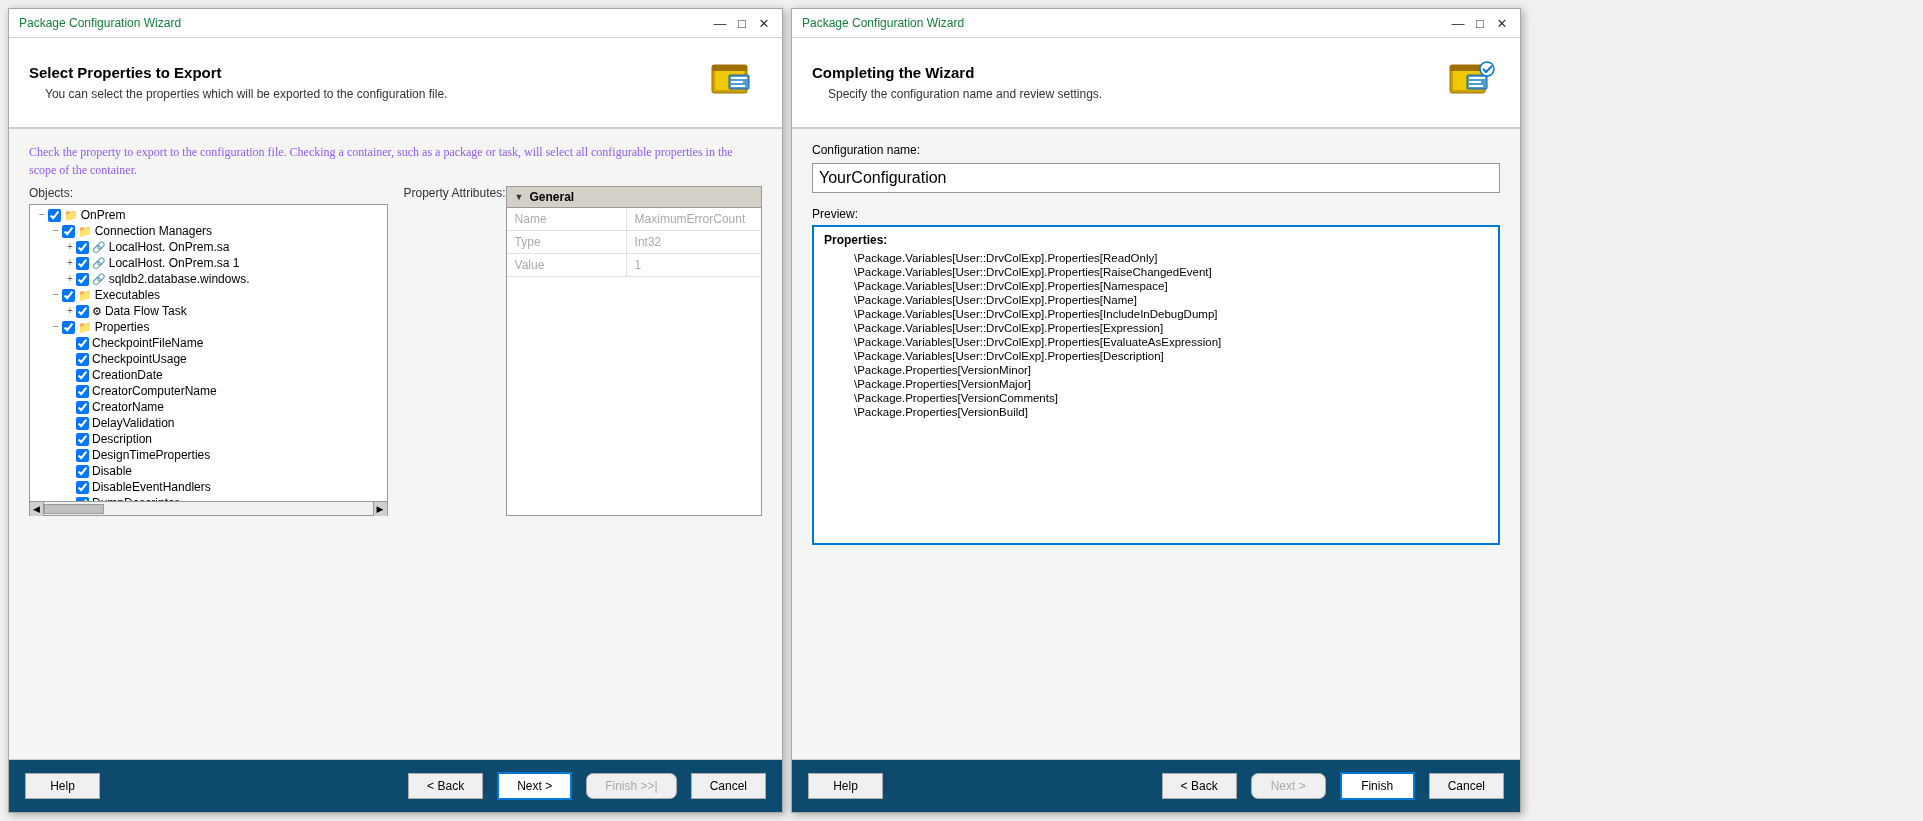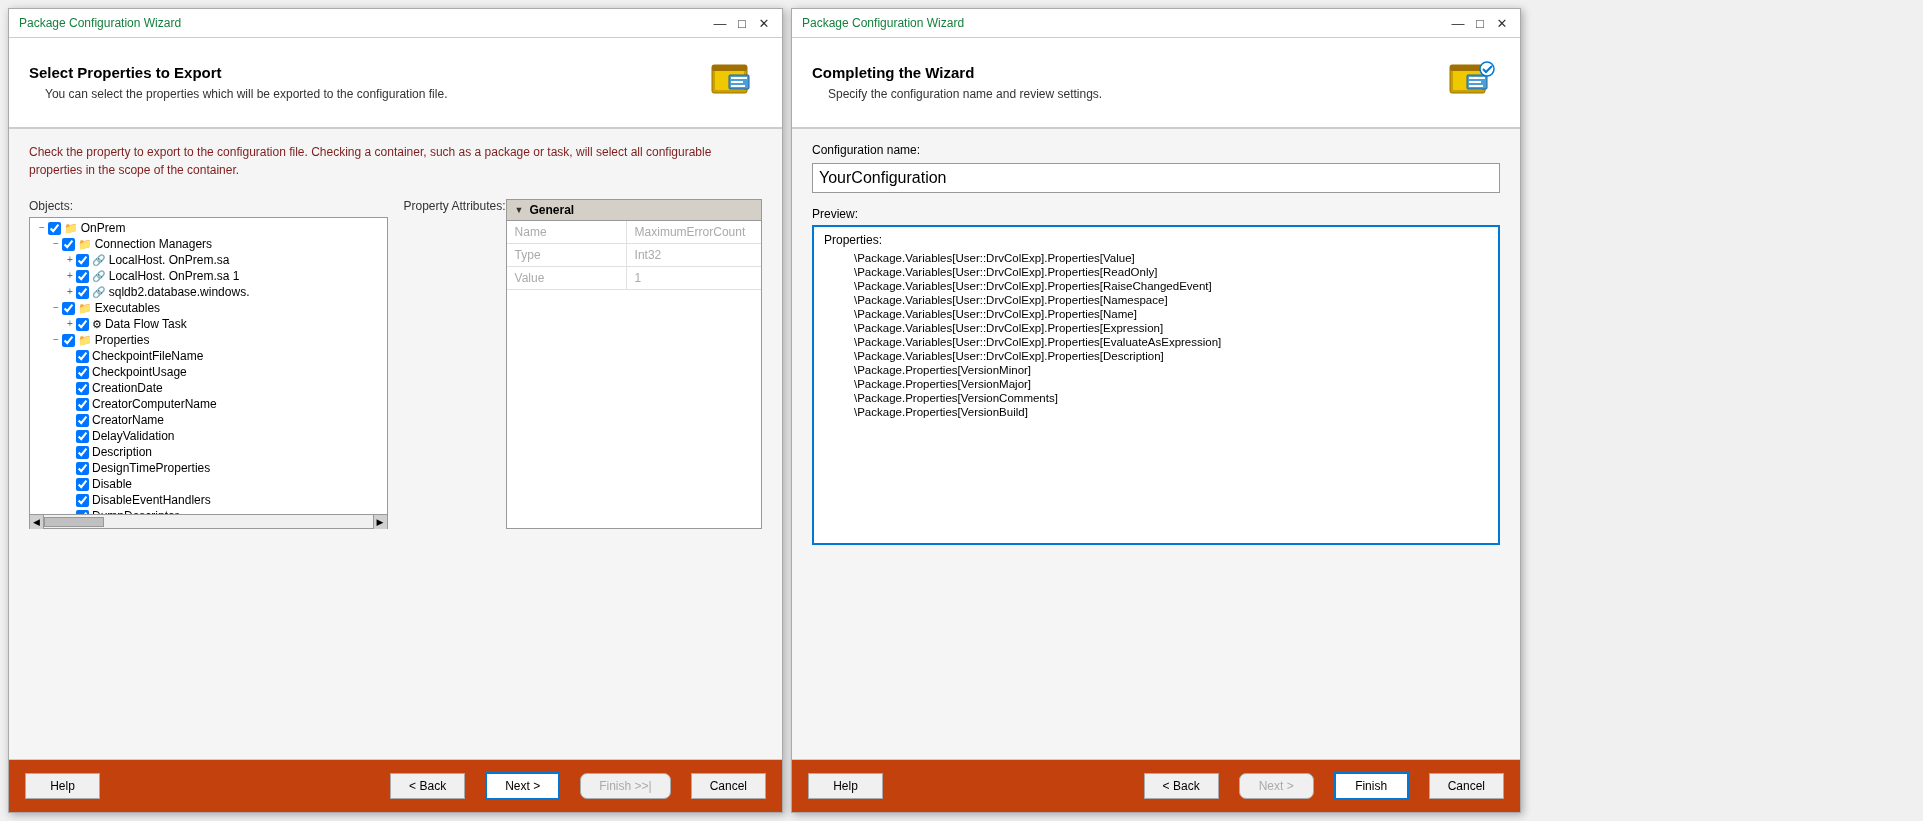--- a/index.html
+++ b/index.html
@@ -77,23 +77,24 @@
       height: 55px;
       flex-shrink: 0;
     }
     .content-area {
       flex: 1;
       padding: 14px 20px;
       overflow: hidden;
     }
     .description-text {
       font-size: 12px;
-      color: #7f1d1d;
-      margin-bottom: 20px;
+      color: #8b5cf6;
+      margin-bottom: 7px;
       line-height: 1.5;
+      font-family: Liberation Serif, serif;
     }
     .two-pane {
       display: flex;
       gap: 16px;
       height: 330px;
     }
     .pane-label {
       font-size: 12px;
       color: #333;
       margin-bottom: 4px;
@@ -174,23 +175,23 @@
       color: #aaa;
     }
     .prop-cell:last-child {
       border-right: none;
       color: #aaa;
     }
     .footer-section {
       padding: 12px 16px;
       border-top: 1px solid #ccc;
       display: flex;
-      gap: 20px;
+      gap: 14px;
       align-items: center;
-      background: #c2410c;
+      background: #0c4a6e;
       margin-top: auto;
     }
     .footer-section .spacer { flex: 1; }
     .btn {
       padding: 5px 18px;
       font-size: 12px;
       cursor: pointer;
       border: 1px solid #aaa;
       background: #f0f0f0;
       min-width: 75px;
@@ -224,21 +225,21 @@
     .preview-container {
       border: 2px solid #0078d7;
       background: #fff;
       padding: 6px 10px;
       font-size: 11.5px;
       height: 320px;
       overflow: auto;
       position: relative;
     }
     .preview-prop-header {
-      font-weight: normal;
+      font-weight: bold;
       margin-bottom: 4px;
       font-size: 12px;
     }
     .preview-line {
       padding: 1px 0;
       padding-left: 30px;
       white-space: nowrap;
     }
     .dialog-right {
       width: 730px;
@@ -488,25 +489,25 @@
 
   <div style="height:1px; background:#ccc;"></div>
 
   <div class="content-area">
     <div class="config-name-label">Configuration name:</div>
     <input type="text" class="config-name-input" value="YourConfiguration" style="">
 
     <div class="preview-label">Preview:</div>
     <div class="preview-container">
       <div class="preview-prop-header">Properties:</div>
-      <div class="preview-line">\Package.Variables[User::DrvColExp].Properties[Value]</div>
       <div class="preview-line">\Package.Variables[User::DrvColExp].Properties[ReadOnly]</div>
       <div class="preview-line">\Package.Variables[User::DrvColExp].Properties[RaiseChangedEvent]</div>
       <div class="preview-line">\Package.Variables[User::DrvColExp].Properties[Namespace]</div>
       <div class="preview-line">\Package.Variables[User::DrvColExp].Properties[Name]</div>
+      <div class="preview-line">\Package.Variables[User::DrvColExp].Properties[IncludeInDebugDump]</div>
       <div class="preview-line">\Package.Variables[User::DrvColExp].Properties[Expression]</div>
       <div class="preview-line">\Package.Variables[User::DrvColExp].Properties[EvaluateAsExpression]</div>
       <div class="preview-line">\Package.Variables[User::DrvColExp].Properties[Description]</div>
       <div class="preview-line">\Package.Properties[VersionMinor]</div>
       <div class="preview-line">\Package.Properties[VersionMajor]</div>
       <div class="preview-line">\Package.Properties[VersionComments]</div>
       <div class="preview-line">\Package.Properties[VersionBuild]</div>
     </div>
   </div>
 

